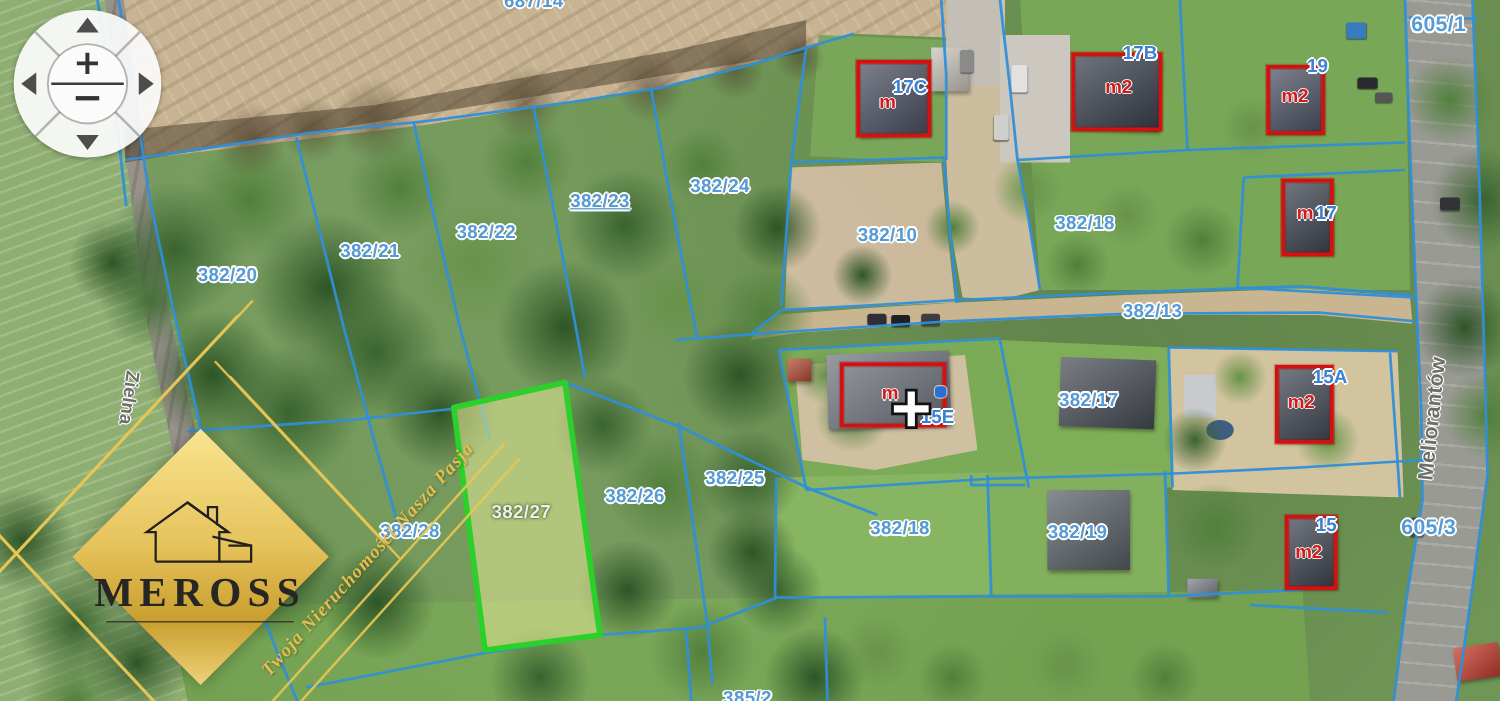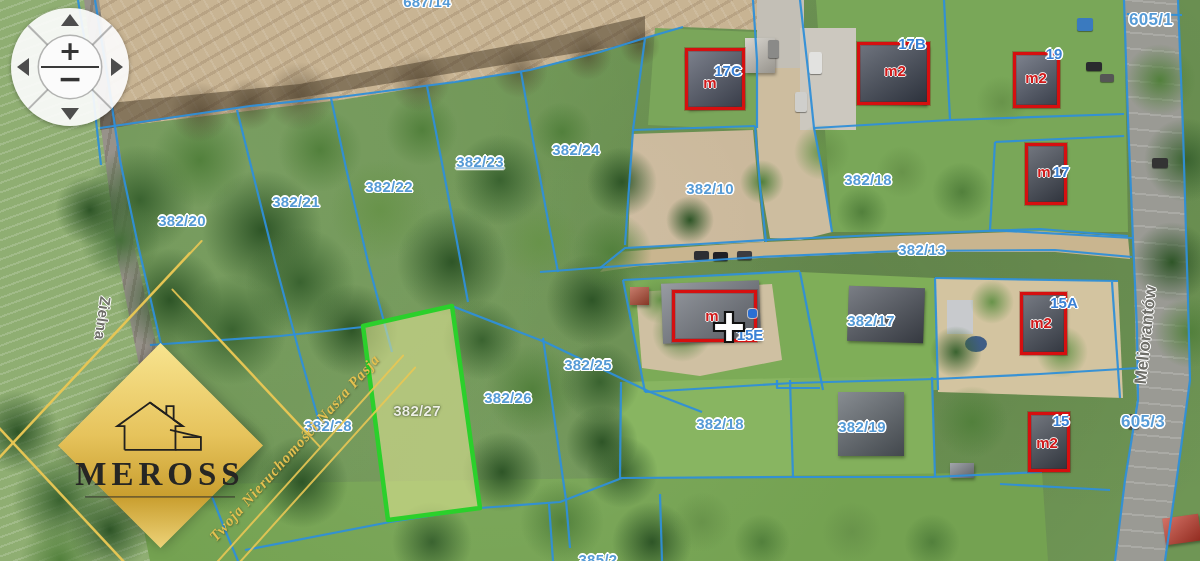--- a/index.html
+++ b/index.html
@@ -271,21 +271,21 @@
   <div id="labels-layer" class="layer">
       <span class="tlabel" style="left: 182px; top: 220px;">382/20</span>
       <span class="tlabel" style="left: 296px; top: 201px;">382/21</span>
       <span class="tlabel" style="left: 389px; top: 186px;">382/22</span>
       <span class="tlabel" style="left: 480px; top: 161px; text-decoration: underline;">382/23</span>
       <span class="tlabel" style="left: 576px; top: 149px;">382/24</span>
       <span class="tlabel" style="left: 710px; top: 188px;">382/10</span>
       <span class="tlabel" style="left: 868px; top: 179px;">382/18</span>
       <span class="tlabel" style="left: 922px; top: 249px;">382/13</span>
       <span class="tlabel" style="left: 871px; top: 320px;">382/17</span>
-      <span class="tlabel" style="left: 588px; top: 364px; text-align: right;">382/25</span>
+      <span class="tlabel" style="left: 588px; top: 383px; text-align: right;">382/25</span>
       <span class="tlabel" style="left: 508px; top: 397px;">382/26</span>
       <span class="tlabel light" style="left: 417px; top: 410px;">382/27</span>
       <span class="tlabel" style="left: 328px; top: 425px;">382/28</span>
       <span class="tlabel" style="left: 720px; top: 423px;">382/18</span>
       <span class="tlabel" style="left: 862px; top: 426px;">382/19</span>
       <span class="tlabel" style="left: 1151px; top: 20px; font-size: 17px;">605/1</span>
       <span class="tlabel" style="left: 1143px; top: 422px; font-size: 17px;">605/3</span>
       <span class="tlabel" style="left: 427px; top: 1px;">687/14</span>
       <span class="tlabel" style="left: 598px; top: 559px;">385/2</span>
     </div>

